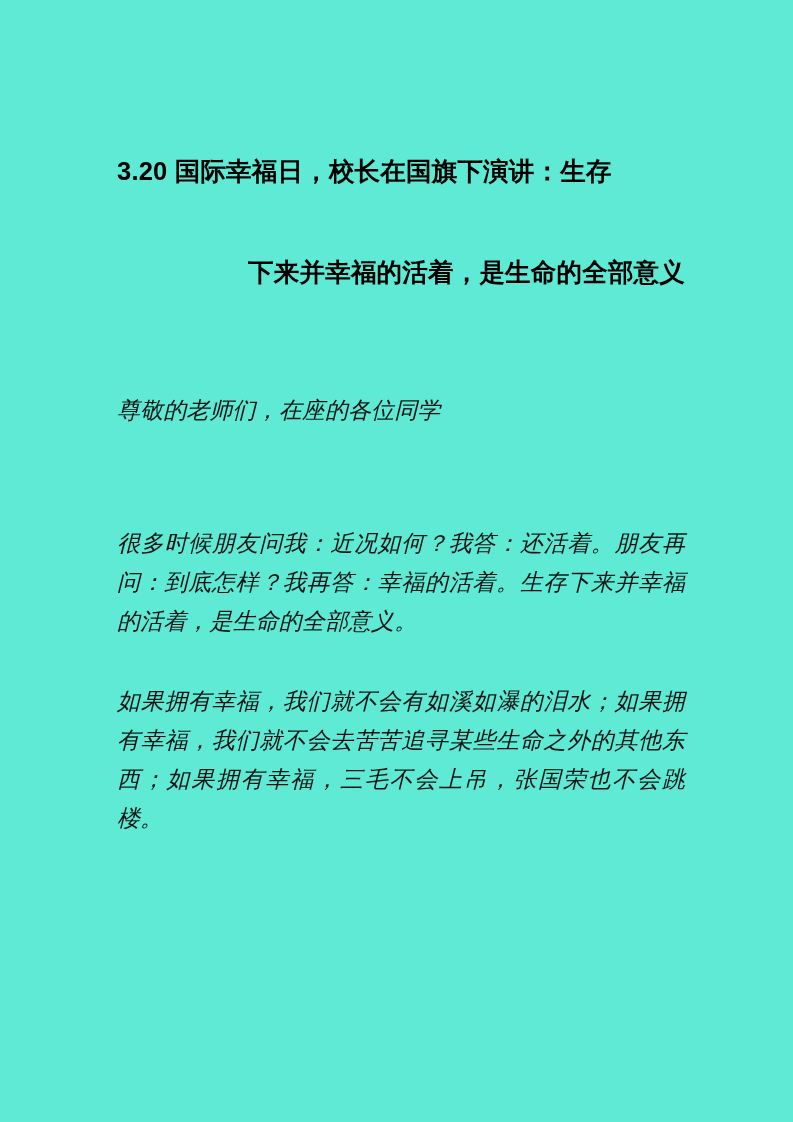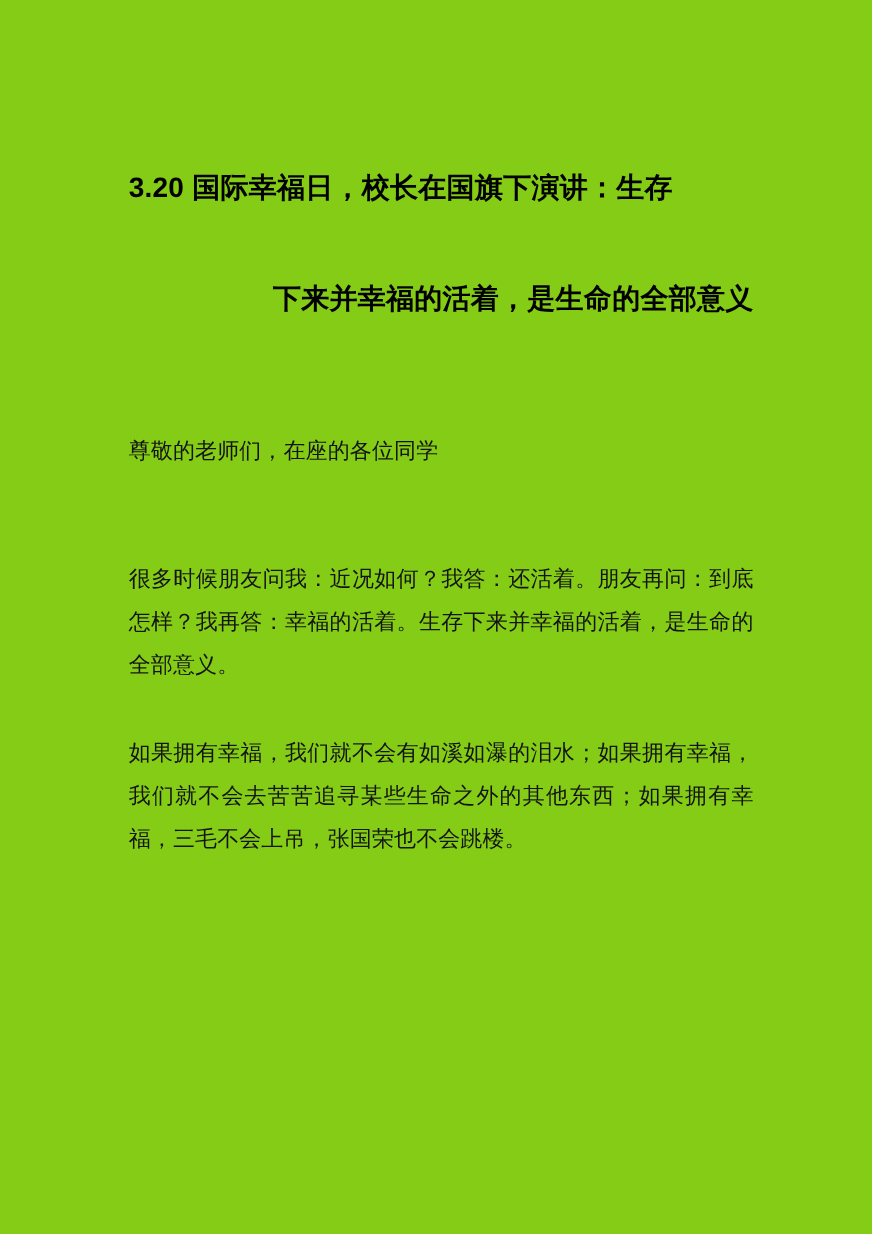--- a/index.html
+++ b/index.html
@@ -12,21 +12,21 @@
     height: 1122px;
     font-family: "Liberation Sans", "DejaVu Sans", sans-serif;
     -webkit-font-smoothing: antialiased;
     overflow: hidden;
   }
 
   .page {
     position: relative;
     width: 793px;
     height: 1122px;
-    background: #84cc16;
+    background: #5eead4;
     box-sizing: border-box;
   }
 
   .doc-body {
     position: absolute;
     left: 117px;
     top: 0;
     width: 568px;
   }
 
@@ -49,37 +49,38 @@
     text-align: left;
     margin-left: 0;
   }
   .doc-title .title-line-2 {
     text-align: right;
   }
 
   
   .para {
     margin: 0;
-    font-size: 20px;
+    font-size: 23px;
     font-weight: 400;
     line-height: 39px;
     color: #141414;
     text-align: justify;
     text-justify: inter-ideograph;
     word-break: break-all;
     letter-spacing: 0.1px;
+    font-style: italic;
   }
 
   .spacer-greeting   { height: 68px; }
   .spacer-hello      { height: 37px; }
   .spacer-main       { height: 41px; }
   .spacer-closing    { height: 41px; }
 
   .para.tight-follow {
-    margin-top: 0;
+    margin-top: 16px;
   }
 </style>
 </head>
 <body>
 
 <div class="page">
   <div class="doc-body">
 
     <h1 class="doc-title">
       <span class="title-line title-line-1">3.20 国际幸福日，校长在国旗下演讲：生存</span>

